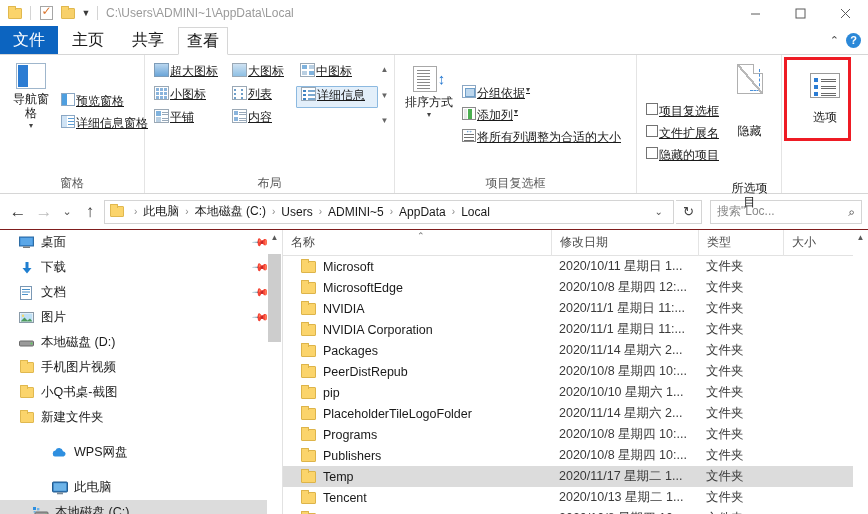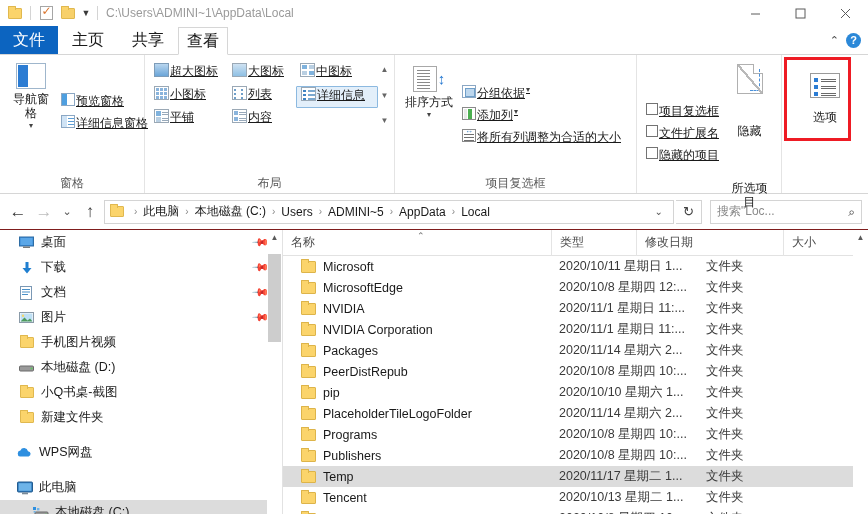--- a/index.html
+++ b/index.html
@@ -274,21 +274,21 @@
   .navpane {
     width: 283px; flex:0 0 283px;
     background:#fff; position:relative; overflow:hidden;
     border-right:1px solid #e2e2e2;
   }
   .navitem {
     height:25px; display:flex; align-items:center;
     font-size:12.5px; color:#1a1a1a; padding-left:18px; position:relative;
     white-space:nowrap;
   }
-  .navitem.l2 { padding-left:16px; }
+  .navitem.l2 { padding-left:16px;margin-left:35px; }
   .navitem.l3 { padding-left:32px; }
   .navitem.sel { background:#dcdcdc; }
   .navitem .ni { width:17px; flex:0 0 17px; display:flex;align-items:center;justify-content:center;margin-right:6px;}
   .pin { position:absolute; right:14px; color:#9a9a9a; font-size:11px; transform:rotate(45deg);}
   .navspacer { height:10px; }
 
   .nav-scroll {
     position:absolute; right:0; top:0; width:15px; height:100%;
     background:#fff;
   }
@@ -597,32 +597,32 @@
               <rect x="1.5" y="2.5" width="12" height="8" fill="#bfe0f5"></rect>
               <path d="M1.5 10.5l4-4 3 3 2.5-2 2.5 3z" fill="#4e9a5e"></path>
               <circle cx="4" cy="4.8" r="1.2" fill="#f5d76e"></circle>
             </svg>
         </span>
         <span>图片</span>
         <span class="pin">📌</span>
       </div>
       <div class="navitem">
         <span class="ni">
-            <span class="folder-mini"></span>
-          </span>
-        <span>手机图片视频</span>
-      </div>
-      <div class="navitem">
-        <span class="ni">
           <svg width="15" height="10" viewBox="0 0 15 10">
               <rect x="0.5" y="3" width="14" height="5" rx="1" fill="#9a9a9a" stroke="#6a6a6a"></rect>
               <circle cx="12.5" cy="5.5" r="1" fill="#5ccc5c"></circle>
             </svg>
         </span>
         <span>本地磁盘 (D:)</span>
+      </div>
+      <div class="navitem">
+        <span class="ni">
+            <span class="folder-mini"></span>
+          </span>
+        <span>手机图片视频</span>
       </div>
       <div class="navitem">
         <span class="ni">
             <span class="folder-mini"></span>
           </span>
         <span>小Q书桌-截图</span>
       </div>
       <div class="navitem">
         <span class="ni">
             <span class="folder-mini"></span>
@@ -667,26 +667,26 @@
         <div class="thumb"></div>
       </div>
     </div>
 
     <div class="filepane">
       <div class="colhdr">
         <div class="ch c-name">
           <span>名称</span>
           <span class="sortmark">⌃</span>
         </div>
+        <div class="ch c-date">
+          <span>修改日期</span>
+        </div>
         <div class="ch c-type">
           <span>类型</span>
         </div>
-        <div class="ch c-date">
-          <span>修改日期</span>
-        </div>
         <div class="ch c-size">
           <span>大小</span>
         </div>
       </div>
 
       <div class="rows">
         <div class="row">
           <div class="cell c-name">
               <span class="fico folder"></span>
               <span>Microsoft</span>

